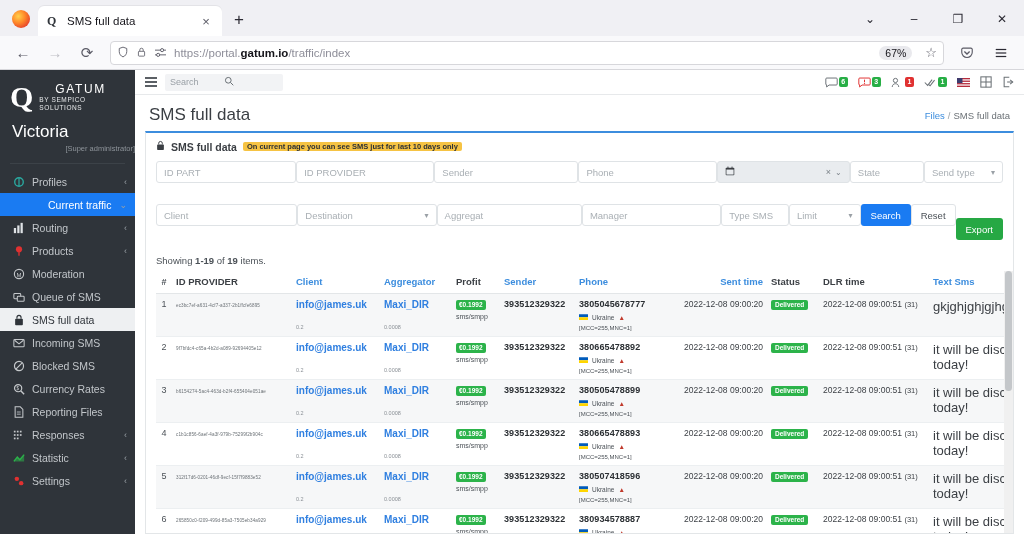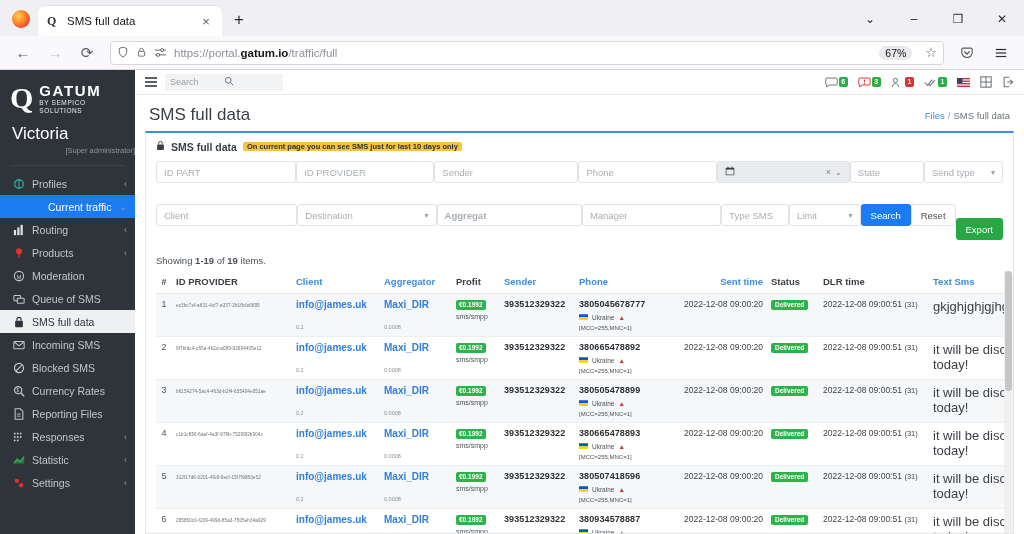--- a/index.html
+++ b/index.html
@@ -35,21 +35,21 @@
   .zoomchip { font-size:10.5px; color:#15141a; background:#e9e9ed; border-radius:9px; padding:1px 6px; margin-left:auto; }
   .star { font-size:13px; color:#5b5b66; margin-left:6px; }
   .nav-right { display:flex; align-items:center; gap:4px; }
 
   
   .app { flex:1; display:flex; background:#ffffff; overflow:hidden; position:relative; }
   .sidebar { width:135px; background:#2f343a; color:#c5c8cb; flex:0 0 135px; display:flex; flex-direction:column; overflow:hidden; }
   .brand { display:flex; align-items:center; gap:6px; padding:12px 8px 6px 10px; }
   .brand-mark { font-size:30px; line-height:1; color:#fff; font-family:"Liberation Serif", serif; font-weight:700; }
   .brand-txt { display:flex; flex-direction:column; line-height:1.15; }
-  .brand-name { font-size:15px; font-weight:700; letter-spacing:1.6px; color:#ffffff; }
+  .brand-name { font-size:12px; font-weight:400; letter-spacing:1.6px; color:#ffffff;margin-left:16px; }
   .brand-sub { font-size:6.5px; letter-spacing:.6px; color:#e6e8ea; }
   .user-name { font-size:17px; color:#ffffff; padding:4px 0 0 12px; }
   .user-role { font-size:7.5px; color:#8d9399; padding:2px 0 10px 12px;text-align:right; }
   .nav-sep { height:1px; background:#3c4248; margin:0 10px 6px 10px; }
   .menu { display:flex; flex-direction:column; }
   .mi { height:23px; display:flex; align-items:center; gap:7px; padding:0 8px 0 12px; font-size:10.5px; color:#c2c6ca; cursor:pointer; position:relative; }
   .mi .ic { width:13px; height:13px; display:flex; align-items:center; justify-content:center; font-size:10px; flex:0 0 13px; }
   .mi .lb { flex:1; white-space:nowrap; }
   .mi .ca { font-size:9px; color:#9aa0a6; }
   .mi.active { background:#1a7bf2; color:#ffffff; }
@@ -79,21 +79,21 @@
   .panel-head .lock { font-size:10px; color:#3b3f44; }
   .panel-head .ttl { font-size:10.5px; color:#3b3f44; font-weight:700; }
   .warnchip { background:#f6c343; color:#2b2f33; font-size:7.5px; font-weight:700; padding:0 4px; border-radius:2px; }
 
   .filters { padding:2px 10px 6px 10px; }
   .frow { display:flex; gap:0; margin-bottom:7px; align-items:center; }
   .fld { height:22px; border:1px solid #dfe3e6; border-radius:3px; background:#fff; display:flex; align-items:center; padding:0 7px; font-size:9.5px; color:#a9afb4; }
   .fld.sel::after { content:"▾"; margin-left:auto; font-size:8px; color:#9aa0a6; }
   .w-idpart { width:142px; } .w-idprov { width:140px; } .w-sender { width:146px; }
   .w-phone { width:140px; } .w-date { width:135px; } .w-state { width:75px; } .w-sendtype { width:80px; }
-  .w-client { width:142px; } .w-dest { width:140px; } .w-aggr { width:146px;font-weight:bold; }
+  .w-client { width:142px; } .w-dest { width:140px; } .w-aggr { width:146px; }
   .w-manager { width:140px; } .w-typesms { width:68px; } .w-limit { width:72px; }
   .fld.date { background:#e9ecef; border-color:#dfe3e6; color:#5b6065; gap:4px; }
   .fld.date .cal { font-size:10px; color:#3b3f44; }
   .fld.date .xx { margin-left:auto; font-size:9px; color:#7b8288; }
   .fld.date .cv { font-size:8px; color:#7b8288; }
   .btn { height:22px; border-radius:3px; font-size:9.5px; display:flex; align-items:center; justify-content:center; padding:0 9px; cursor:pointer; border:1px solid transparent; }
   .btn-primary { background:#1a7bf2; color:#fff; }
   .btn-default { background:#fff; color:#4b5157; border-color:#dfe3e6; }
   .btn-success { background:#26a844; color:#fff;margin-top:28px; }
 
@@ -170,21 +170,21 @@
           </svg>
       </span>
       <span>
         <svg width="13" height="11" viewBox="0 0 16 14">
             <line x1="1" y1="4" x2="15" y2="4" stroke="#5b5b66" stroke-width="1.2"></line>
             <line x1="1" y1="10" x2="15" y2="10" stroke="#5b5b66" stroke-width="1.2"></line>
             <circle cx="10" cy="4" r="2" fill="#f9f9fb" stroke="#5b5b66" stroke-width="1.2"></circle>
             <circle cx="5" cy="10" r="2" fill="#f9f9fb" stroke="#5b5b66" stroke-width="1.2"></circle>
           </svg>
       </span>
-      <span class="url-text"><span class="scheme">https://portal.</span><b>gatum.io</b><span>/traffic/full</span></span>
+      <span class="url-text"><span class="scheme">https://portal.</span><b>gatum.io</b><span>/traffic/index</span></span>
       <span class="zoomchip">67%</span>
       <span class="star">☆</span>
     </div>
     <div class="nav-right">
       <div class="nav-btn">
         <svg width="14" height="14" viewBox="0 0 16 16">
             <path d="M2 4a1.5 1.5 0 0 1 1.5-1.5h9A1.5 1.5 0 0 1 14 4v3.2c0 3.3-2.7 6-6 6s-6-2.7-6-6z" fill="none" stroke="#5b5b66" stroke-width="1.3"></path>
             <polyline points="5,6.3 8,9.2 11,6.3" fill="none" stroke="#5b5b66" stroke-width="1.5"></polyline>
           </svg>
       </div>

